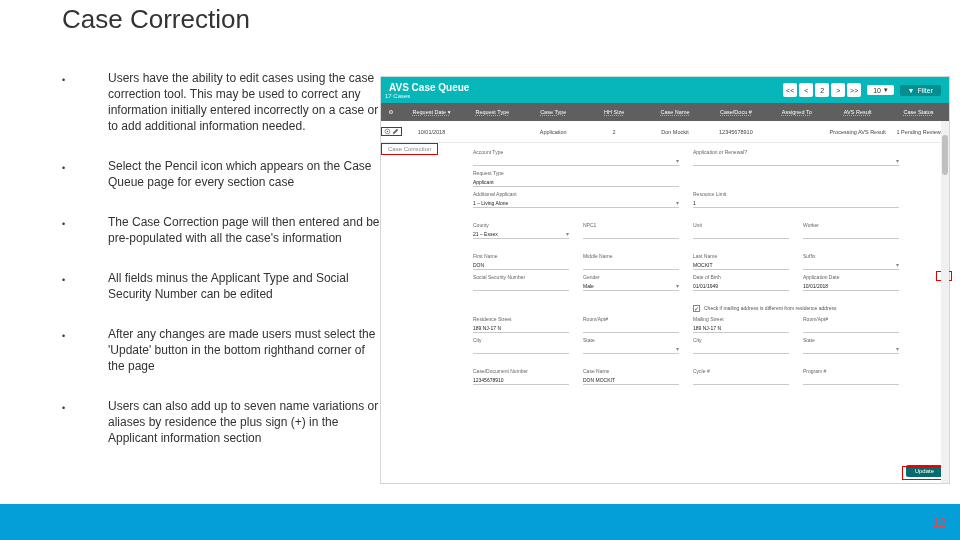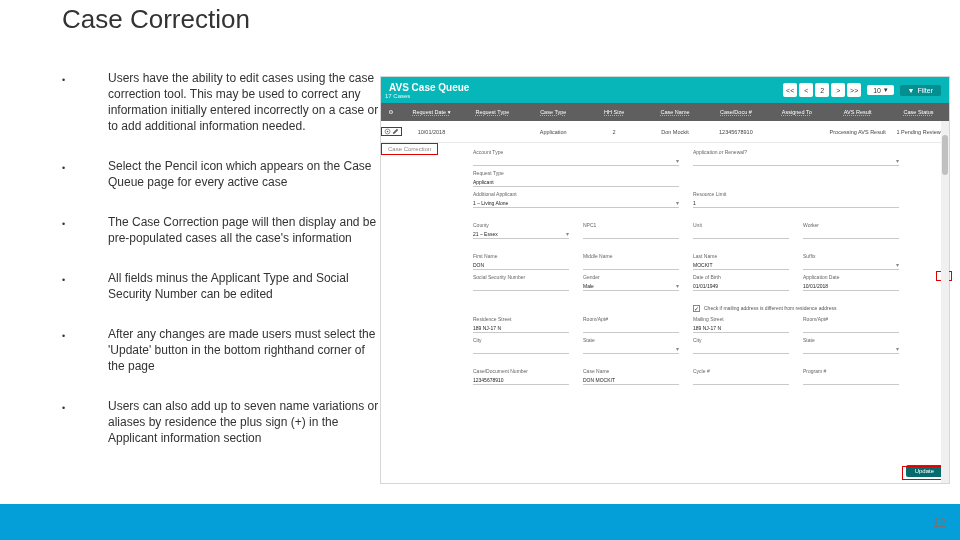--- a/index.html
+++ b/index.html
@@ -35,40 +35,40 @@
   .span2 { grid-column: span 2; }
   .span4 { grid-column: span 4; }
   .gap { height:6px; }
   .update { position:absolute; right:6px; bottom:6px; background:#056b6d; color:#fff; font-size:6px; padding:3px 9px; border-radius:2px; }
   .red-outline { position:absolute; border:1.5px solid #e10000; }
   .chk { display:flex; align-items:flex-start; gap:4px; font-size:5px; color:#555; }
   .chk .box { width:7px; height:7px; border:1px solid #888; display:flex; align-items:center; justify-content:center; font-size:6px; line-height:6px; color:#333; flex-shrink:0;}
   .scrollbar { position:absolute; right:0; top:44px; bottom:0; width:8px; background:#f0f0f0; }
   .scrollbar .thumb { position:absolute; left:1px; right:1px; top:14px; height:40px; background:#c0c0c0; border-radius:3px; }
   .bottom-bar { position:absolute; left:0; bottom:0; width:960px; height:36px; background:#049fd9; }
-  .page-num { position:absolute; right:14px; bottom:10px; color:#737373; font-size:12px; }
+  .page-num { position:absolute; right:14px; bottom:10px; color:#ef4444; font-size:12px; }
 </style>
 </head>
 <body>
 
 <div class="slide">
   <div class="title">Case Correction</div>
 
   <div class="bullets">
     <div class="bullet-item">
         <div class="bullet-dot">•</div>
         <div class="bullet-text">Users have the ability to edit cases using the case correction tool.  This may be used to correct any information initially entered incorrectly on a case or to add additional information needed.</div>
       </div>
     <div class="bullet-item">
         <div class="bullet-dot">•</div>
-        <div class="bullet-text">Select the Pencil icon which appears on the Case Queue page for every active case</div>
-      </div>
-    <div class="bullet-item">
-        <div class="bullet-dot">•</div>
-        <div class="bullet-text">The Case Correction page will then display and be pre-populated cases all the case's information</div>
+        <div class="bullet-text">Select the Pencil icon which appears on the Case Queue page for every section case</div>
+      </div>
+    <div class="bullet-item">
+        <div class="bullet-dot">•</div>
+        <div class="bullet-text">The Case Correction page will then entered and be pre-populated with all the case's information</div>
       </div>
     <div class="bullet-item">
         <div class="bullet-dot">•</div>
         <div class="bullet-text">All fields minus the Applicant Type and Social Security Number can be edited</div>
       </div>
     <div class="bullet-item">
         <div class="bullet-dot">•</div>
         <div class="bullet-text">After any changes are made users must select the 'Update' button in the bottom righthand corner of the page</div>
       </div>
     <div class="bullet-item">

